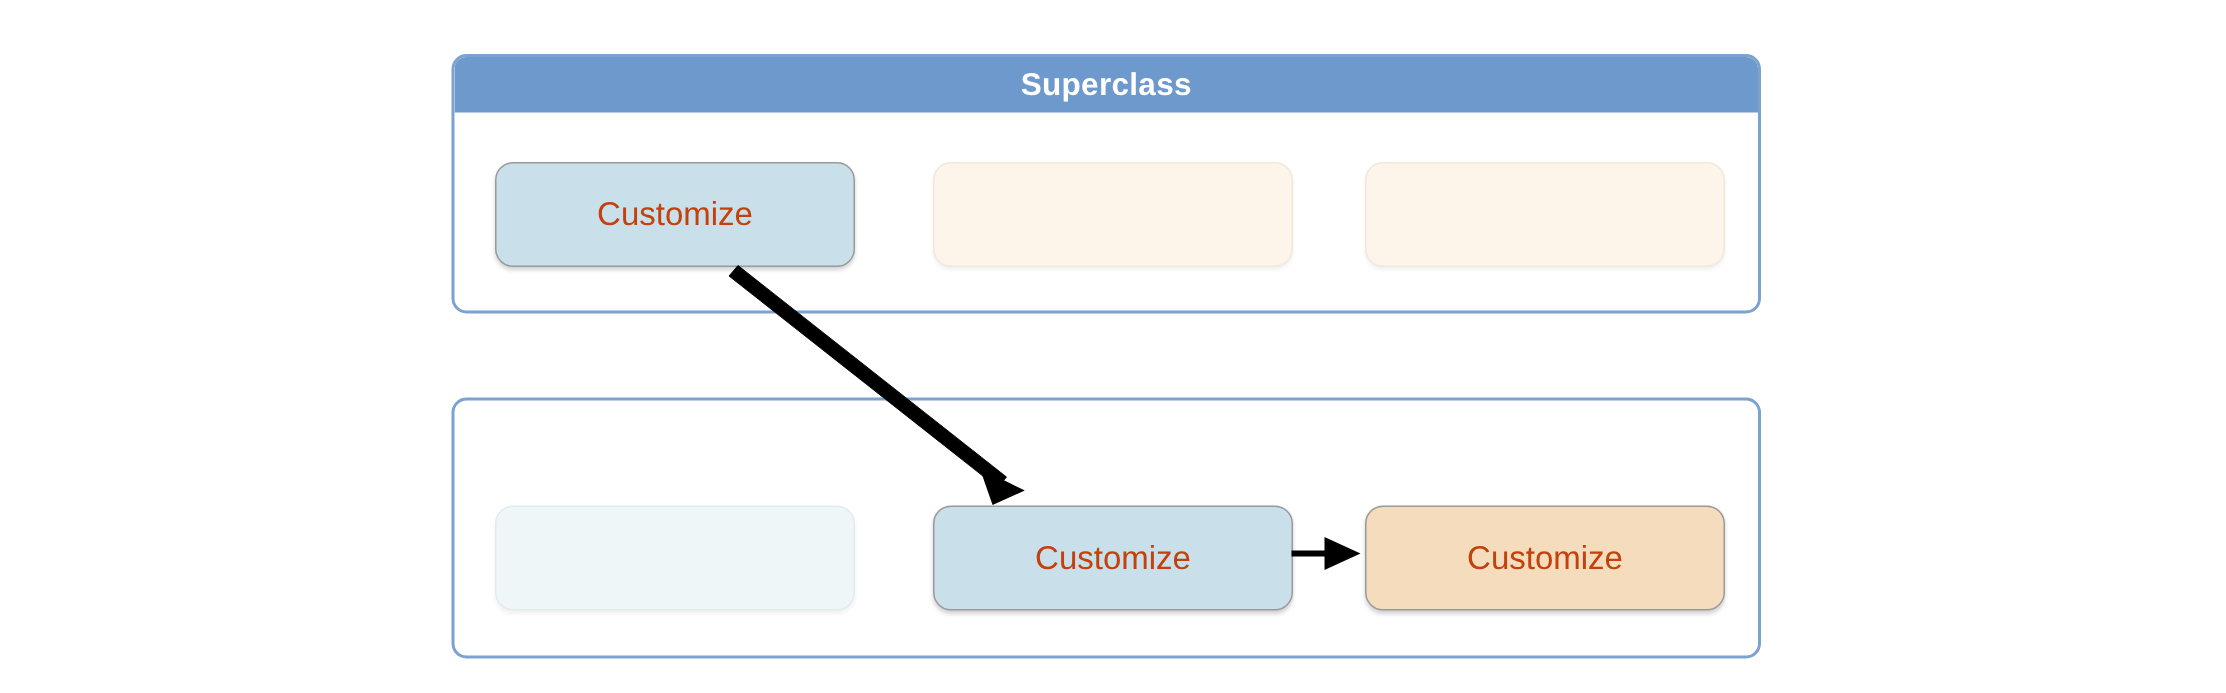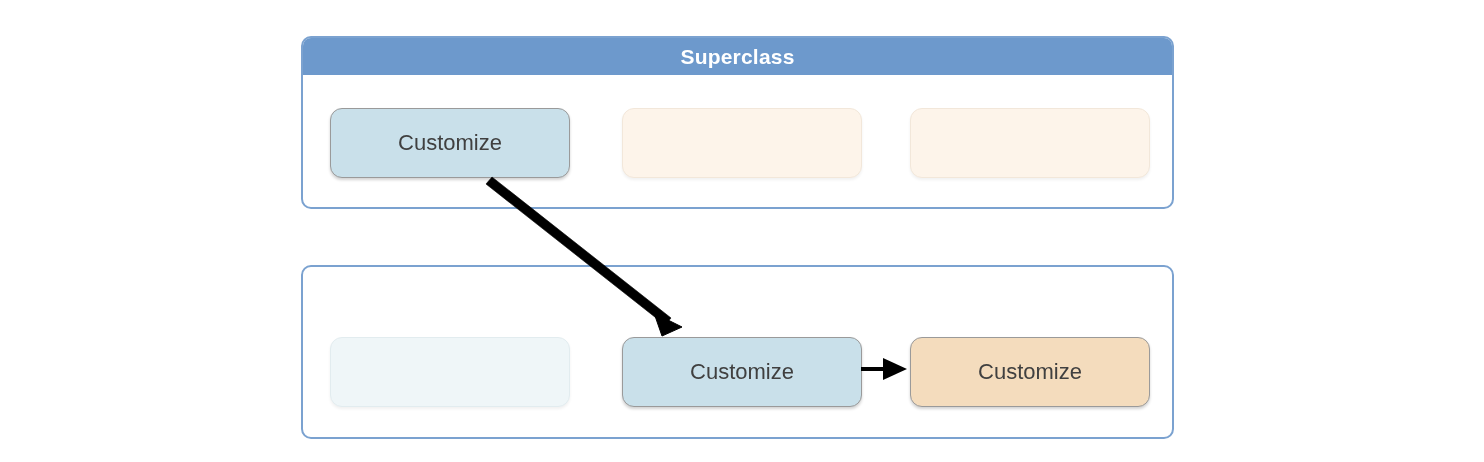--- a/index.html
+++ b/index.html
@@ -82,21 +82,21 @@
     height: 70px;
     border-radius: 12px;
     border: 1px solid #b7b7b7;
     display: flex;
     align-items: center;
     justify-content: center;
     box-shadow: 0 2px 3px rgba(0,0,0,0.18);
   }
   .slot-label {
     font-size: 22px;
-    color: #404040;
+    color: #c2410c;
     line-height: 1;
     white-space: nowrap;
   }
 
   
   .col-1 { left: 27px; }
   .col-2 { left: 319px; }
   .col-3 { left: 607px; }
   .row-y { top: 33px; }
 

